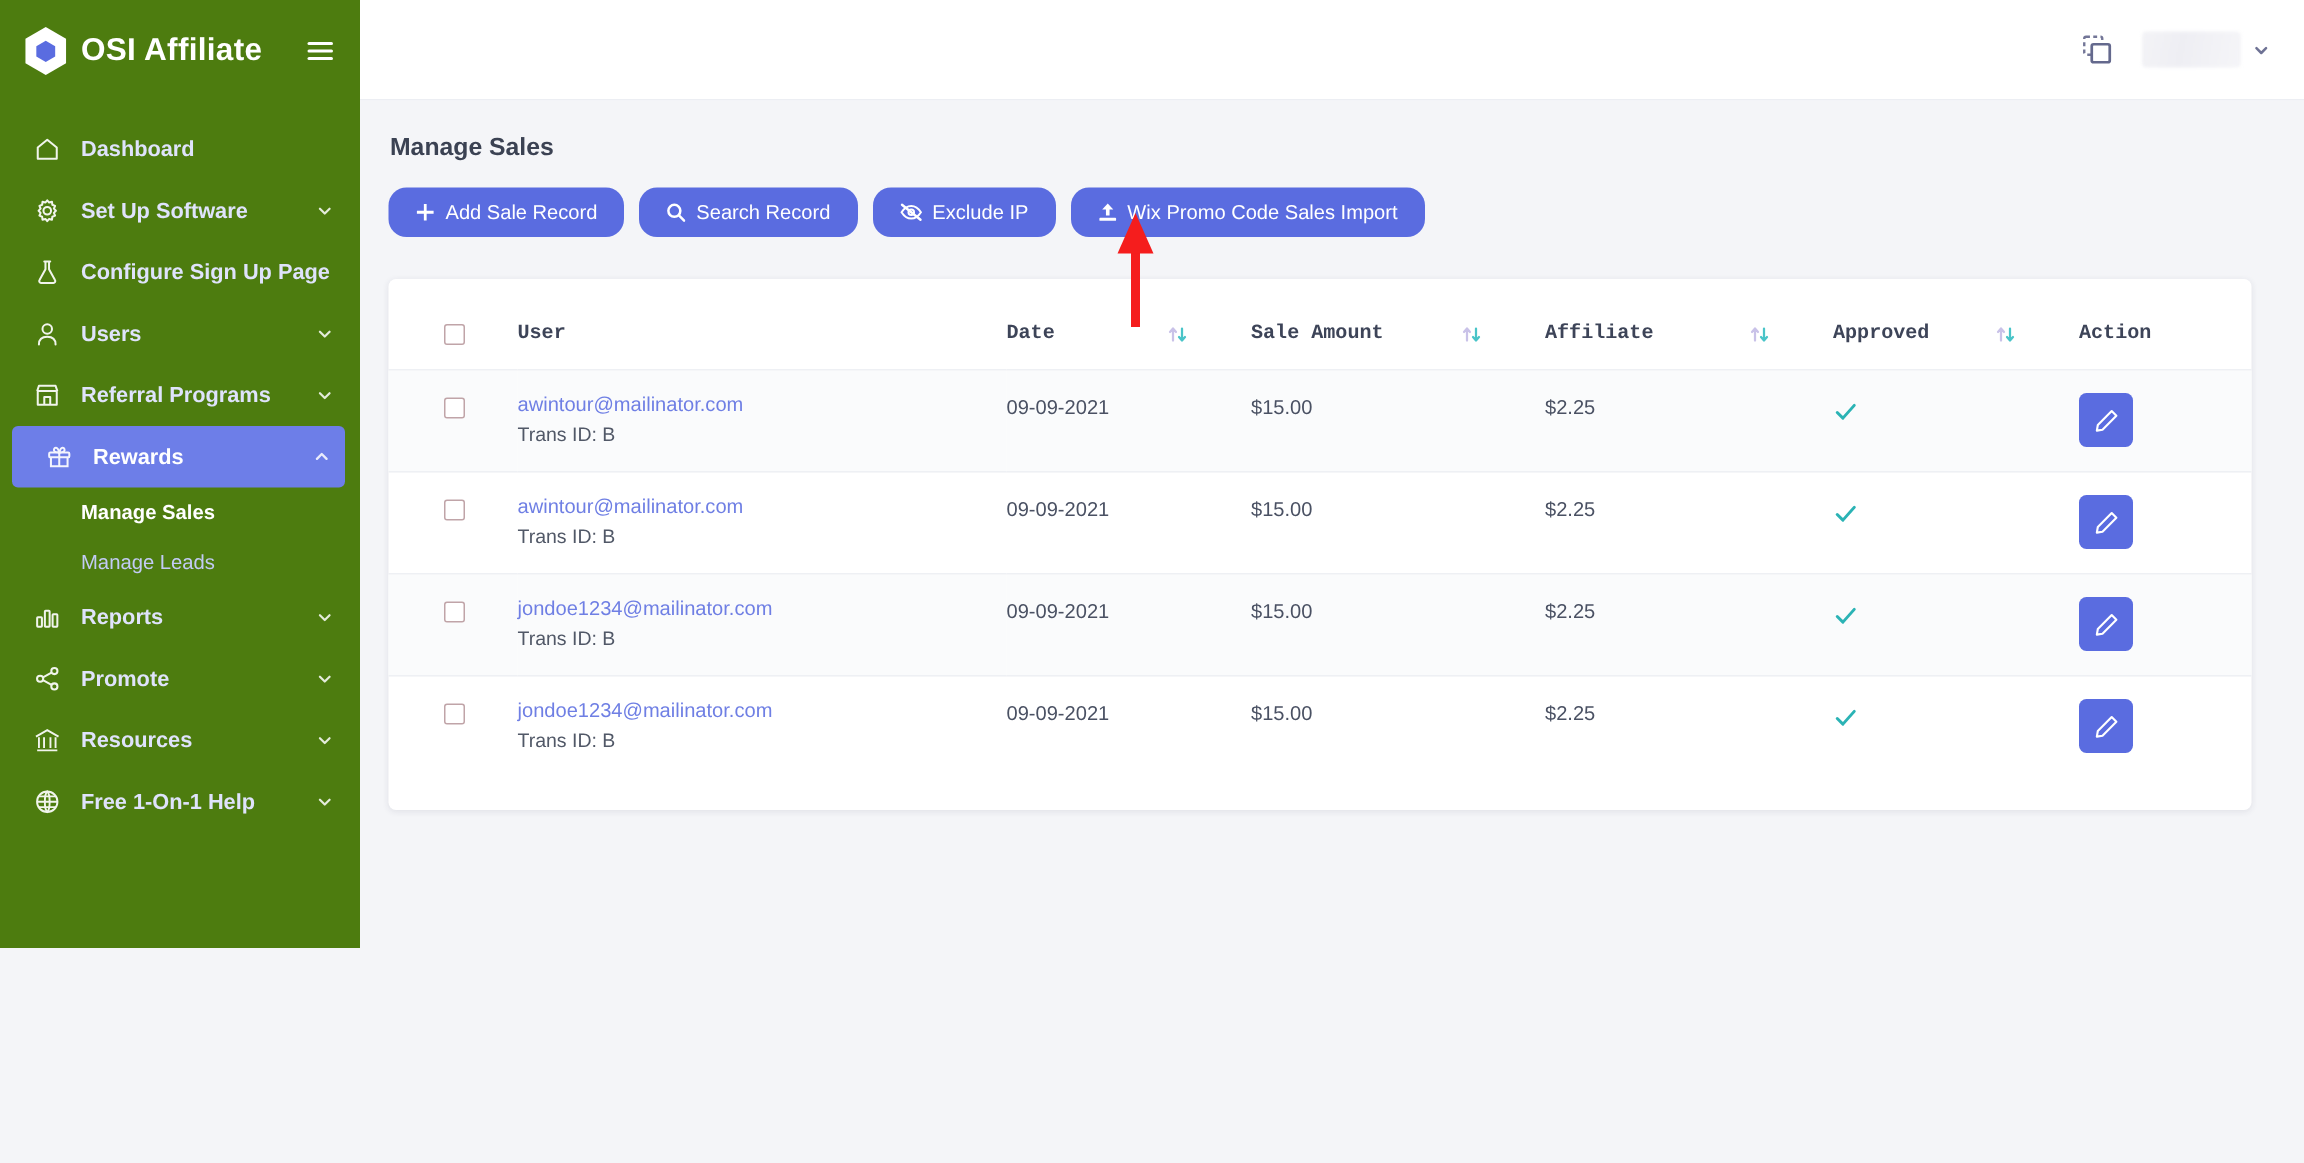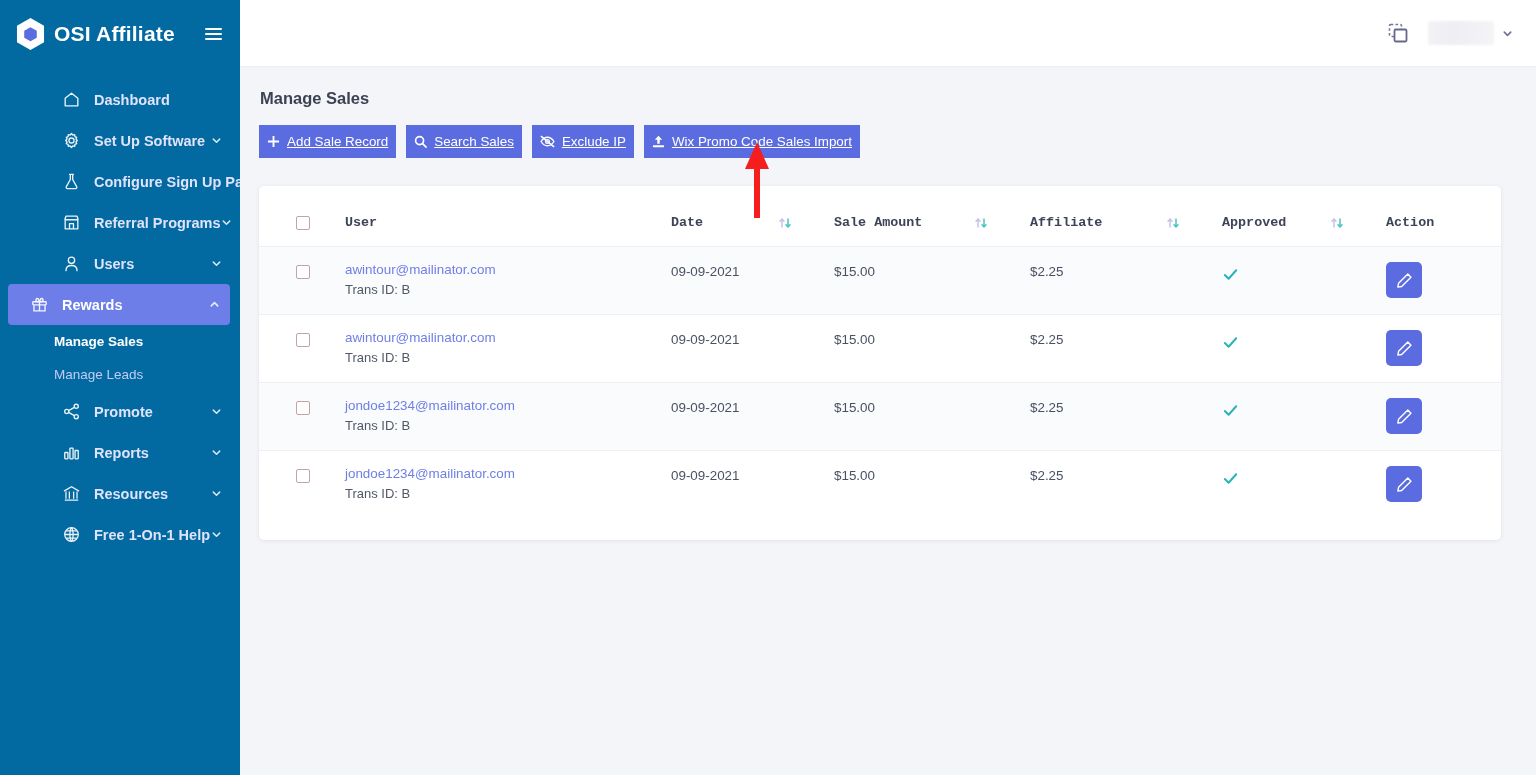--- a/index.html
+++ b/index.html
@@ -6,43 +6,43 @@
   html, body {
     width: 1536px; height: 775px;
     font-family: "Liberation Sans", sans-serif;
     background: #f4f5f8;
     overflow: hidden;
   }
   .app { display: flex; width: 1536px; height: 775px; }
 
   
   .sidebar {
-    width: 240px; min-width: 240px; height: 775px;
-    background: #0369a1;
+    width: 240px; min-width: 240px; height: 632px;
+    background: #4d7c0f;
     position: relative;
     overflow: hidden;
   }
   .brand {
     height: 67px; display: flex; align-items: center;
     padding: 0 16px; gap: 9px;
   }
   .logo-hex { width: 29px; height: 32px; flex: none; }
   .brand-name {
     color: #ffffff; font-size: 21px; font-weight: bold;
     letter-spacing: 0.2px; flex: 1;
   }
   .hamburger { display: flex; flex-direction: column; gap: 3px; cursor: pointer; padding: 4px 2px; }
   .hamburger i { display: block; width: 17px; height: 2px; background: #fff; border-radius: 1px; }
 
   .nav { padding-top: 12px; }
   .nav-item {
     display: flex; align-items: center;
     height: 41px; padding: 0 18px 0 22px;
     color: #dfe3fb; font-size: 14.5px; font-weight: bold;
-    cursor: pointer; position: relative; margin-left: 40px;
+    cursor: pointer; position: relative;
   }
   .nav-item .ico { width: 19px; height: 19px; flex: none; margin-right: 13px; opacity: .92; }
   .nav-item .lbl { flex: 1; white-space: nowrap; }
   .nav-item .chev { width: 11px; height: 11px; flex: none; opacity: .85; }
   .nav-item.active {
     background: #6d7ee8; color: #ffffff;
     margin: 0 10px 0 8px; border-radius: 4px;
     padding-right: 10px;
   }
   .sub-item {
@@ -70,24 +70,24 @@
   .chev-sm { width: 11px; height: 11px; opacity: .8; }
 
   .content { padding: 22px 36px 0 19px; position: relative; }
   .page-title {
     font-size: 16.5px; font-weight: bold; color: #3b4253;
     margin: 0 0 17px 1px;
   }
   .toolbar { display: flex; gap: 10px; margin-bottom: 28px; }
   .btn {
     background: #5a6ce0; color: #fff; border: none;
-    border-radius: 0; height: 33px; padding: 0 8px;
+    border-radius: 12px; height: 33px; padding: 0 18px;
     font-size: 13.4px; font-family: inherit;
     display: inline-flex; align-items: center; gap: 7px;
-    cursor: pointer; white-space: nowrap; text-decoration: underline;
+    cursor: pointer; white-space: nowrap;
   }
   .btn svg { flex: none; }
 
   
   .card {
     background: #ffffff; border-radius: 5px;
     box-shadow: 0 1px 4px rgba(40,45,80,.09);
     padding: 0 0 22px 0;
     margin-left: 0;
     width: 1242px;
@@ -175,34 +175,34 @@
 
       <div class="nav-item">
         <svg class="ico" viewBox="0 0 24 24" fill="none" stroke="#ffffff" stroke-width="1.7">
           <path d="M9.5 3 H14.5 M10.5 3 V9.5 L5.5 18.5 A1.6 1.6 0 0 0 7 21 H17 A1.6 1.6 0 0 0 18.5 18.5 L13.5 9.5 V3" stroke-linejoin="round" stroke-linecap="round"></path>
         </svg>
         <span class="lbl">Configure Sign Up Page</span>
       </div>
 
       <div class="nav-item">
         <svg class="ico" viewBox="0 0 24 24" fill="none" stroke="#ffffff" stroke-width="1.7">
-          <path d="M3.5 8.5 L5 4 H19 L20.5 8.5 M4 8.5 V20 H20 V8.5 M4 8.5 H20 M9.5 20 V13.5 H14.5 V20" stroke-linejoin="round"></path>
-        </svg>
-        <span class="lbl">Referral Programs</span>
-        <svg class="chev" viewBox="0 0 12 12" fill="none" stroke="#ffffff" stroke-width="1.6">
-            <path d="M2.5 4.5 L6 8 L9.5 4.5" stroke-linecap="round" stroke-linejoin="round"></path>
-          </svg>
-      </div>
-
-      <div class="nav-item">
-        <svg class="ico" viewBox="0 0 24 24" fill="none" stroke="#ffffff" stroke-width="1.7">
           <circle cx="12" cy="8" r="4"></circle>
           <path d="M5 21 C5 16.5 8 14.5 12 14.5 C16 14.5 19 16.5 19 21" stroke-linecap="round"></path>
         </svg>
         <span class="lbl">Users</span>
+        <svg class="chev" viewBox="0 0 12 12" fill="none" stroke="#ffffff" stroke-width="1.6">
+            <path d="M2.5 4.5 L6 8 L9.5 4.5" stroke-linecap="round" stroke-linejoin="round"></path>
+          </svg>
+      </div>
+
+      <div class="nav-item">
+        <svg class="ico" viewBox="0 0 24 24" fill="none" stroke="#ffffff" stroke-width="1.7">
+          <path d="M3.5 8.5 L5 4 H19 L20.5 8.5 M4 8.5 V20 H20 V8.5 M4 8.5 H20 M9.5 20 V13.5 H14.5 V20" stroke-linejoin="round"></path>
+        </svg>
+        <span class="lbl">Referral Programs</span>
         <svg class="chev" viewBox="0 0 12 12" fill="none" stroke="#ffffff" stroke-width="1.6">
             <path d="M2.5 4.5 L6 8 L9.5 4.5" stroke-linecap="round" stroke-linejoin="round"></path>
           </svg>
       </div>
 
       <div class="nav-item active">
         <svg class="ico" viewBox="0 0 24 24" fill="none" stroke="#ffffff" stroke-width="1.7">
           <rect x="3.5" y="8.5" width="17" height="4" rx="1"></rect>
           <path d="M5 12.5 V20 H19 V12.5 M12 8.5 V20"></path>
           <path d="M12 8.5 C12 8.5 9 8.5 8 7.5 C7 6.5 7.6 4.2 9.3 4.4 C11 4.6 12 8.5 12 8.5 Z"></path>
@@ -212,38 +212,38 @@
         <svg class="chev" viewBox="0 0 12 12" fill="none" stroke="#ffffff" stroke-width="1.7">
             <path d="M2.5 7.5 L6 4 L9.5 7.5" stroke-linecap="round" stroke-linejoin="round"></path>
           </svg>
       </div>
 
       <div class="sub-item current">Manage Sales</div>
       <div class="sub-item">Manage Leads</div>
 
       <div class="nav-item">
         <svg class="ico" viewBox="0 0 24 24" fill="none" stroke="#ffffff" stroke-width="1.7">
+          <rect x="3.5" y="12" width="4" height="8" rx="0.6"></rect>
+          <rect x="10" y="6.5" width="4" height="13.5" rx="0.6"></rect>
+          <rect x="16.5" y="9.5" width="4" height="10.5" rx="0.6"></rect>
+        </svg>
+        <span class="lbl">Reports</span>
+        <svg class="chev" viewBox="0 0 12 12" fill="none" stroke="#ffffff" stroke-width="1.6">
+            <path d="M2.5 4.5 L6 8 L9.5 4.5" stroke-linecap="round" stroke-linejoin="round"></path>
+          </svg>
+      </div>
+
+      <div class="nav-item">
+        <svg class="ico" viewBox="0 0 24 24" fill="none" stroke="#ffffff" stroke-width="1.7">
           <circle cx="18" cy="5.5" r="2.6"></circle>
             <circle cx="6" cy="12" r="2.6"></circle>
             <circle cx="18" cy="18.5" r="2.6"></circle>
           <path d="M8.4 10.8 L15.6 6.8 M8.4 13.2 L15.6 17.2"></path>
         </svg>
         <span class="lbl">Promote</span>
-        <svg class="chev" viewBox="0 0 12 12" fill="none" stroke="#ffffff" stroke-width="1.6">
-            <path d="M2.5 4.5 L6 8 L9.5 4.5" stroke-linecap="round" stroke-linejoin="round"></path>
-          </svg>
-      </div>
-
-      <div class="nav-item">
-        <svg class="ico" viewBox="0 0 24 24" fill="none" stroke="#ffffff" stroke-width="1.7">
-          <rect x="3.5" y="12" width="4" height="8" rx="0.6"></rect>
-          <rect x="10" y="6.5" width="4" height="13.5" rx="0.6"></rect>
-          <rect x="16.5" y="9.5" width="4" height="10.5" rx="0.6"></rect>
-        </svg>
-        <span class="lbl">Reports</span>
         <svg class="chev" viewBox="0 0 12 12" fill="none" stroke="#ffffff" stroke-width="1.6">
             <path d="M2.5 4.5 L6 8 L9.5 4.5" stroke-linecap="round" stroke-linejoin="round"></path>
           </svg>
       </div>
 
       <div class="nav-item">
         <svg class="ico" viewBox="0 0 24 24" fill="none" stroke="#ffffff" stroke-width="1.6">
           <path d="M2.5 9 L12 3.5 L21.5 9 M3.5 20.5 H20.5 M5 9.5 V18.5 M9.3 9.5 V18.5 M14.7 9.5 V18.5 M19 9.5 V18.5"></path>
         </svg>
         <span class="lbl">Resources</span>
@@ -292,21 +292,21 @@
             <path d="M6 1 H8 V6 H13 V8 H8 V13 H6 V8 H1 V6 H6 Z" fill="#fff"></path>
           </svg>
           <span>Add Sale Record</span>
         </button>
 
         <button class="btn">
           <svg width="13" height="13" viewBox="0 0 14 14" fill="none" stroke="#fff" stroke-width="1.8">
             <circle cx="6" cy="6" r="4.3"></circle>
               <path d="M9.3 9.3 L13 13" stroke-linecap="round"></path>
           </svg>
-          <span>Search Sales</span>
+          <span>Search Record</span>
         </button>
 
         <button class="btn">
           <svg width="15" height="13" viewBox="0 0 17 14" fill="none" stroke="#fff" stroke-width="1.5">
             <path d="M1.2 7 C3.3 3.6 5.8 2.2 8.5 2.2 C11.2 2.2 13.7 3.6 15.8 7 C13.7 10.4 11.2 11.8 8.5 11.8 C5.8 11.8 3.3 10.4 1.2 7 Z"></path>
             <circle cx="8.5" cy="7" r="2.1"></circle>
             <path d="M1.5 1.3 L15.5 12.7" stroke-width="1.8" stroke-linecap="round"></path>
           </svg>
           <span>Exclude IP</span>
         </button>

